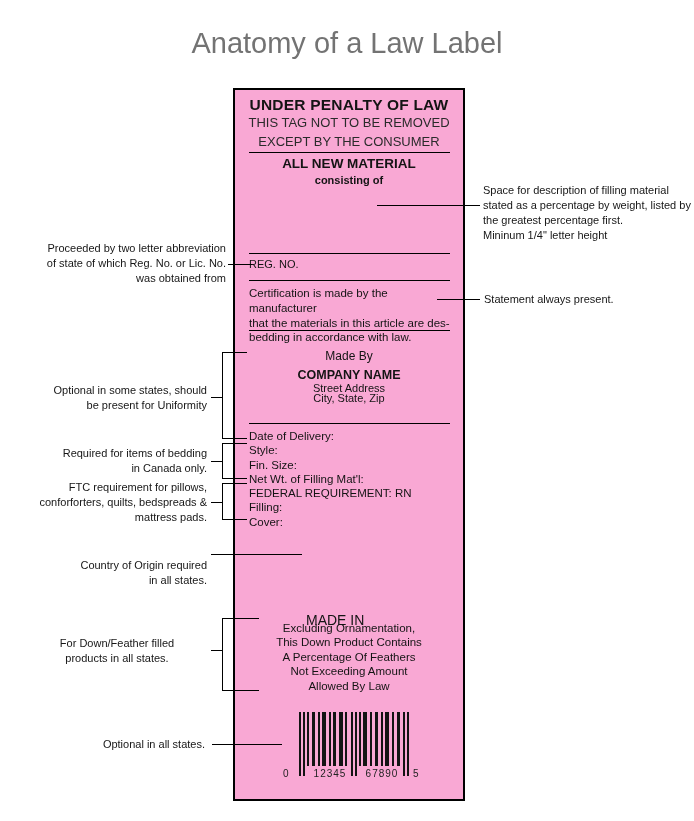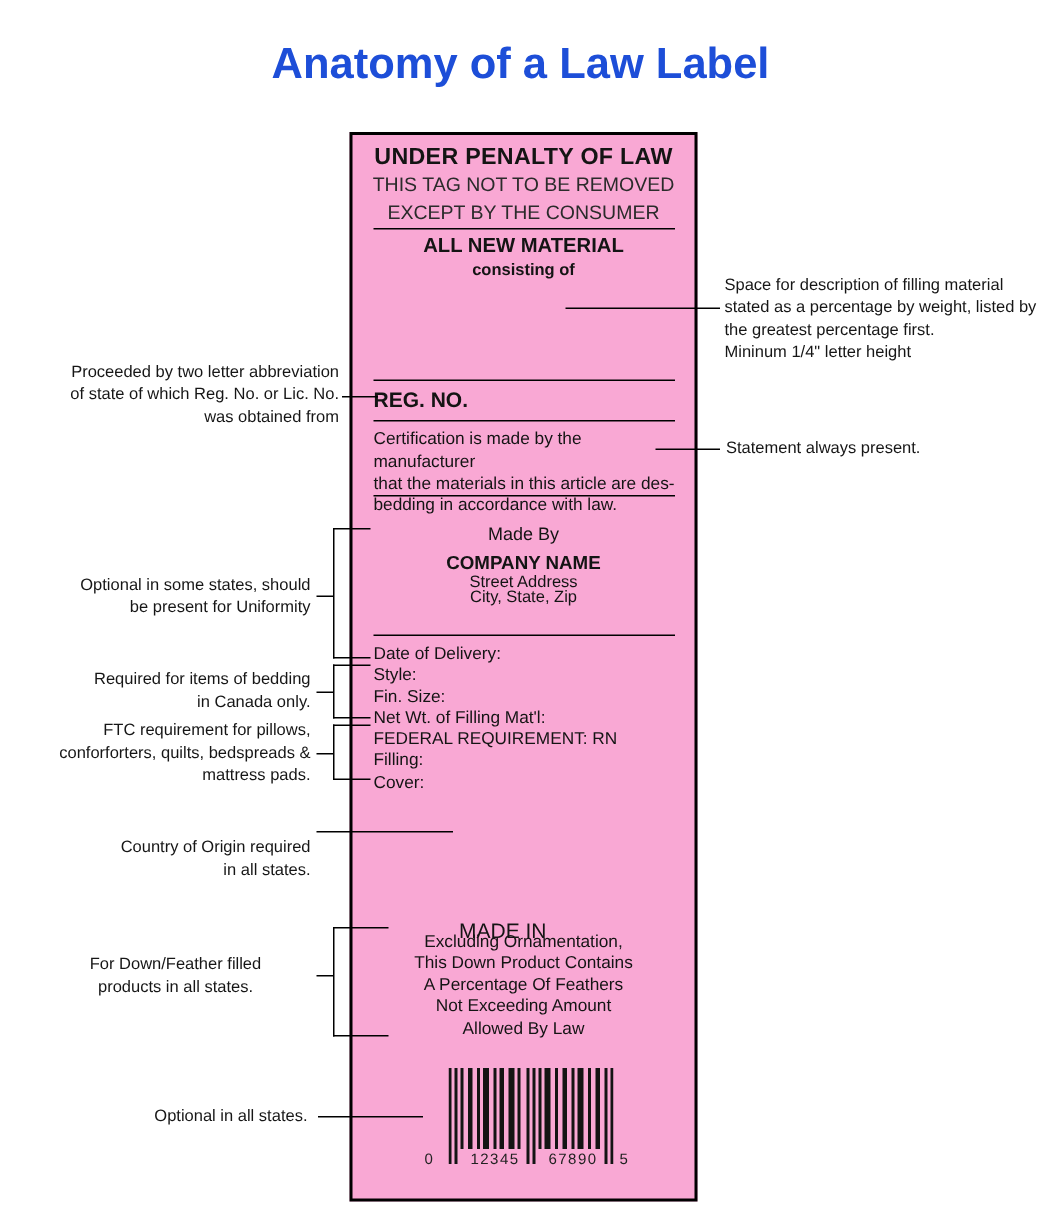--- a/index.html
+++ b/index.html
@@ -1,34 +1,34 @@
 <!DOCTYPE html>
 <html><head>
 <meta charset="utf-8">
 <style>
   html, body { margin:0; padding:0; background:#fff; }
   body { font-family:"Liberation Sans", sans-serif; color:#111; }
   .canvas { position:relative; width:694px; height:821px; background:#fff; overflow:hidden; }
 
   .page-title { position:absolute; top:27px; left:0; width:100%; text-align:center;
-                font-size:29px; font-weight:700; color:#1d4ed8; }
+                font-size:29px; font-weight:400; color:#737373; }
 
   
   .label-box { position:absolute; left:233px; top:88px; width:232px; height:713px;
                border:2px solid #000; box-sizing:border-box; background:#f9a8d4; }
   .lbl { position:absolute; color:#141414; }
   .lbl.center { left:0; width:100%; text-align:center; }
   .rule { position:absolute; left:14px; right:13px; height:0; border-top:1px solid #000; }
 
   .penalty   { top:6px;  font-size:15.5px; font-weight:700; letter-spacing:.2px; }
   .hline2    { top:25px; font-size:13px; color:#2b2b2b; }
   .hline3    { top:44px; font-size:13px; color:#2b2b2b; }
   .anm       { top:66px; font-size:13.5px; font-weight:700; }
   .consist   { top:84px; font-size:11px; font-weight:700; }
-  .regno     { top:168px; left:14px; font-size:14px;font-weight:bold; }
+  .regno     { top:168px; left:14px; font-size:11px; }
   .cert      { top:196px; left:14px; right:8px; font-size:11.5px; line-height:14.8px;
                text-align:left; white-space:pre-line; }
   .madeby    { top:259px; font-size:12px; }
   .company   { top:278px; font-size:12.5px; font-weight:700; }
   .street    { top:292px; font-size:11px; }
   .citystate { top:302px; font-size:11px; }
   .fields    { top:339px; left:14px; right:6px; font-size:11.5px; line-height:14.3px; text-align:left; }
   .madein    { top:484px; left:71px; font-size:14px;margin-top:38px; }
   .downstmt  { top:531px; font-size:11.5px; line-height:14.4px; white-space:pre-line; }
 

